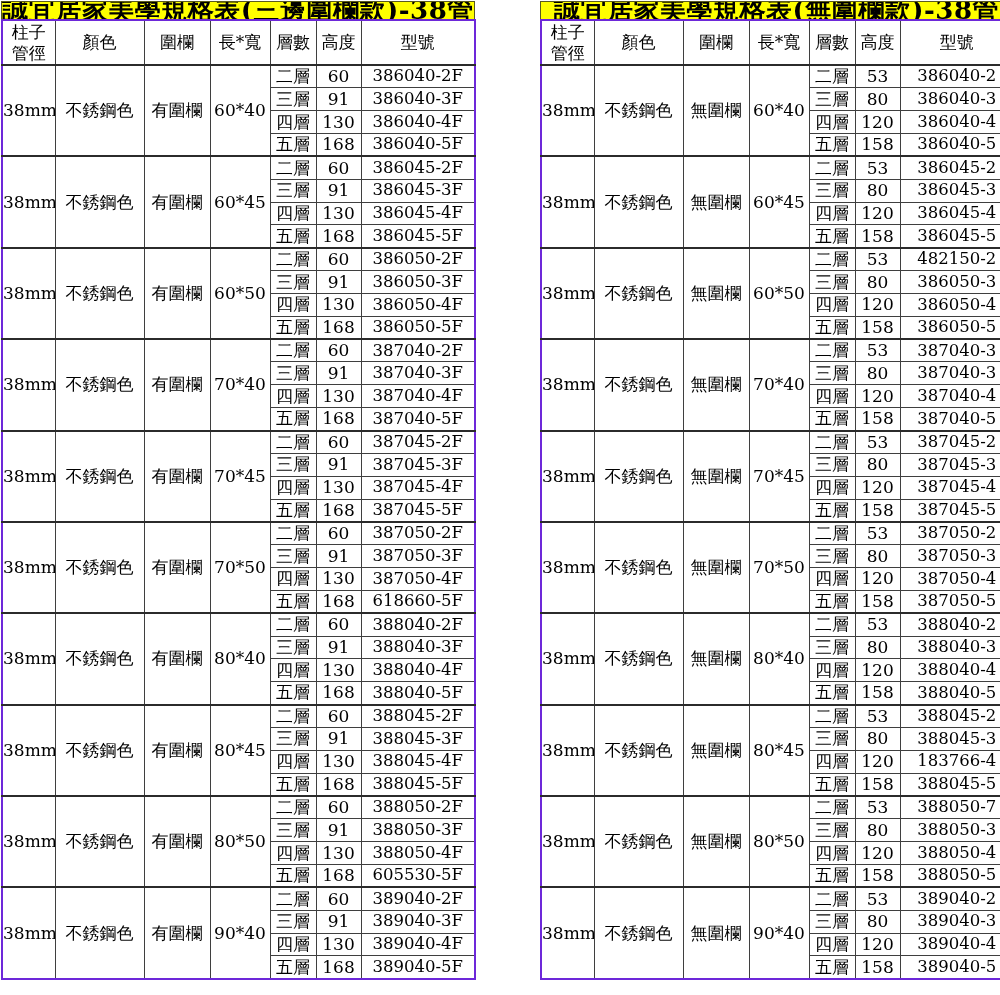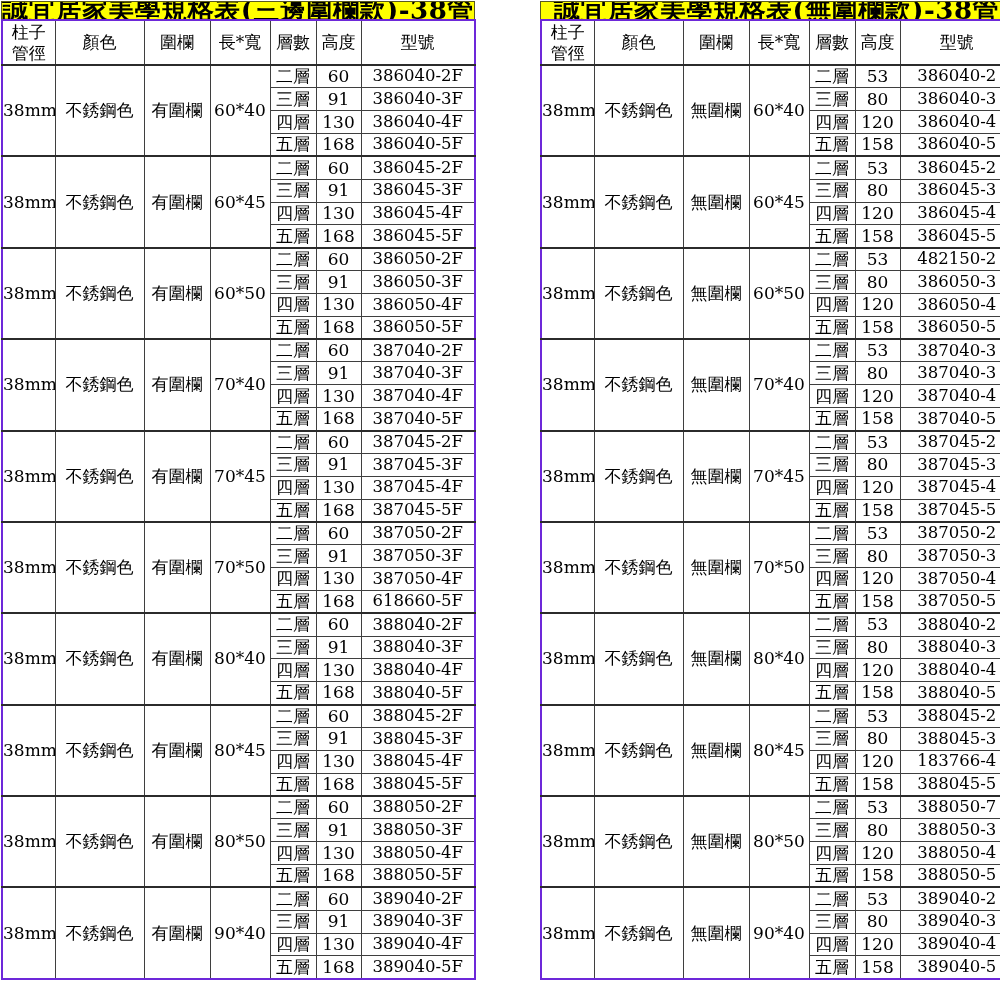--- a/index.html
+++ b/index.html
@@ -276,21 +276,21 @@
             <td class="cell-model">388050-3F</td>
           </tr>
           <tr>
             <td class="cell-layers">四層</td>
             <td class="cell-height">130</td>
             <td class="cell-model">388050-4F</td>
           </tr>
           <tr>
             <td class="cell-layers">五層</td>
             <td class="cell-height">168</td>
-            <td class="cell-model">388050-5F</td>
+            <td class="cell-model">605530-5F</td>
           </tr>
           <tr class="group-start">
             <td rowspan="4" class="group-cell cell-diameter">38mm</td>
             <td rowspan="4" class="group-cell cell-color">不銹鋼色</td>
             <td rowspan="4" class="group-cell cell-fence">有圍欄</td>
             <td rowspan="4" class="group-cell cell-size">90*40</td>
             <td class="cell-layers">二層</td>
             <td class="cell-height">60</td>
             <td class="cell-model">389040-2F</td>
           </tr>

